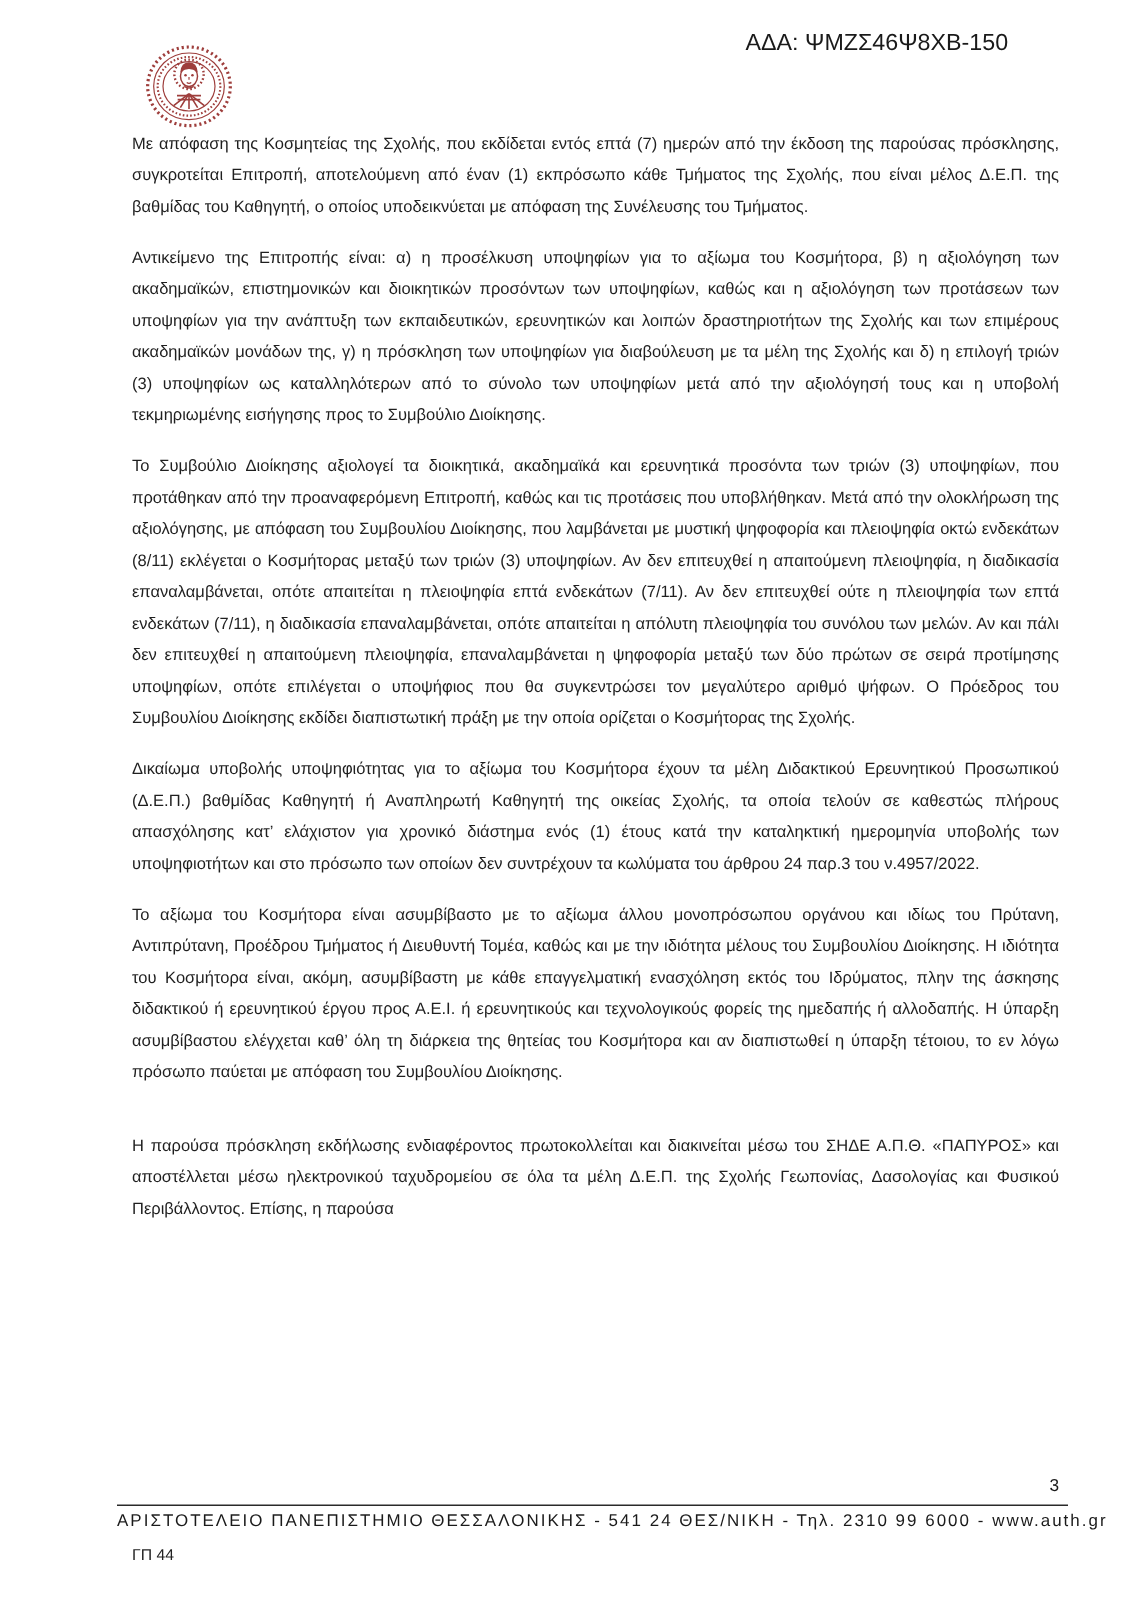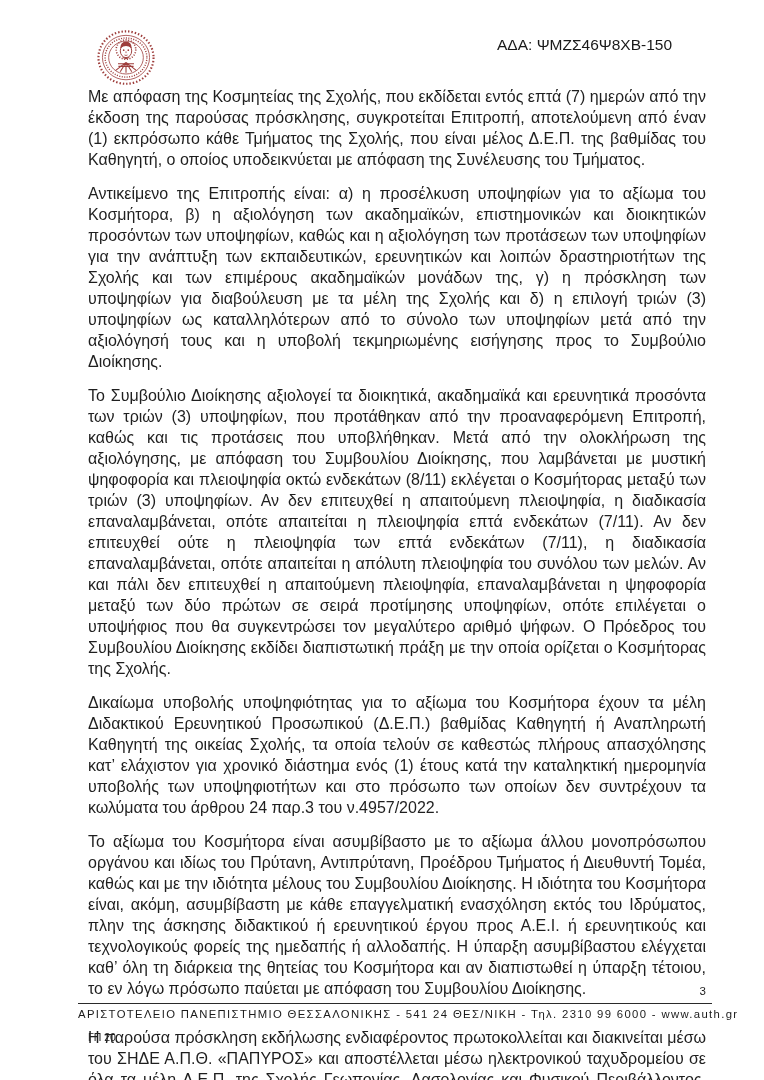--- a/index.html
+++ b/index.html
@@ -9,21 +9,21 @@
     height: 1080px;
     position: relative;
     font-family: "Liberation Sans", "DejaVu Sans", sans-serif;
     color: #1c1c1c;
     overflow: hidden;
   }
 
   .ada-code {
     position: absolute;
     left: 497px;
-    top: 36px;
+    top: 20px;
     font-size: 15.5px;
     color: #1a1a1a;
     white-space: nowrap;
   }
 
   .seal {
     position: absolute;
     left: 94px;
     top: 29px;
     width: 64px;
@@ -32,21 +32,21 @@
   }
   .seal svg { width: 100%; height: 100%; display: block; }
 
   .doc-body {
     position: absolute;
     left: 88px;
     top: 86px;
     width: 618px;
   }
   .doc-body p {
-    font-size: 16px;
+    font-size: 11px;
     line-height: 21px;
     text-align: justify;
     color: #1f1f1f;
     margin: 0 0 13px 0;
   }
   .doc-body p.gap-before { margin-top: 28px; }
 
   .page-number {
     position: absolute;
     right: 58px;
@@ -126,13 +126,13 @@
   <p>Το αξίωμα του Κοσμήτορα είναι ασυμβίβαστο με το αξίωμα άλλου μονοπρόσωπου οργάνου και ιδίως του Πρύτανη, Αντιπρύτανη, Προέδρου Τμήματος ή Διευθυντή Τομέα, καθώς και με την ιδιότητα μέλους του Συμβουλίου Διοίκησης. Η ιδιότητα του Κοσμήτορα είναι, ακόμη, ασυμβίβαστη με κάθε επαγγελματική ενασχόληση εκτός του Ιδρύματος, πλην της άσκησης διδακτικού ή ερευνητικού έργου προς Α.Ε.Ι. ή ερευνητικούς και τεχνολογικούς φορείς της ημεδαπής ή αλλοδαπής. Η ύπαρξη ασυμβίβαστου ελέγχεται καθ’ όλη τη διάρκεια της θητείας του Κοσμήτορα και αν διαπιστωθεί η ύπαρξη τέτοιου, το εν λόγω πρόσωπο παύεται με απόφαση του Συμβουλίου Διοίκησης.</p>
   <p class="gap-before">Η παρούσα πρόσκληση εκδήλωσης ενδιαφέροντος πρωτοκολλείται και διακινείται μέσω του ΣΗΔΕ Α.Π.Θ. «ΠΑΠΥΡΟΣ» και αποστέλλεται μέσω ηλεκτρονικού ταχυδρομείου σε όλα τα μέλη Δ.Ε.Π. της Σχολής Γεωπονίας, Δασολογίας και Φυσικού Περιβάλλοντος. Επίσης, η παρούσα</p>
 </main>
 
 <div class="page-number">3</div>
 
 <div class="footer-rule"></div>
 
 <div class="footer-institution">ΑΡΙΣΤΟΤΕΛΕΙΟ ΠΑΝΕΠΙΣΤΗΜΙΟ ΘΕΣΣΑΛΟΝΙΚΗΣ - 541 24 ΘΕΣ/ΝΙΚΗ - Τηλ. 2310 99 6000 - www.auth.gr</div>
 
-<div class="doc-code">ΓΠ 20</div>
+<div class="doc-code">ΓΠ 44</div>
 
 </body></html>

